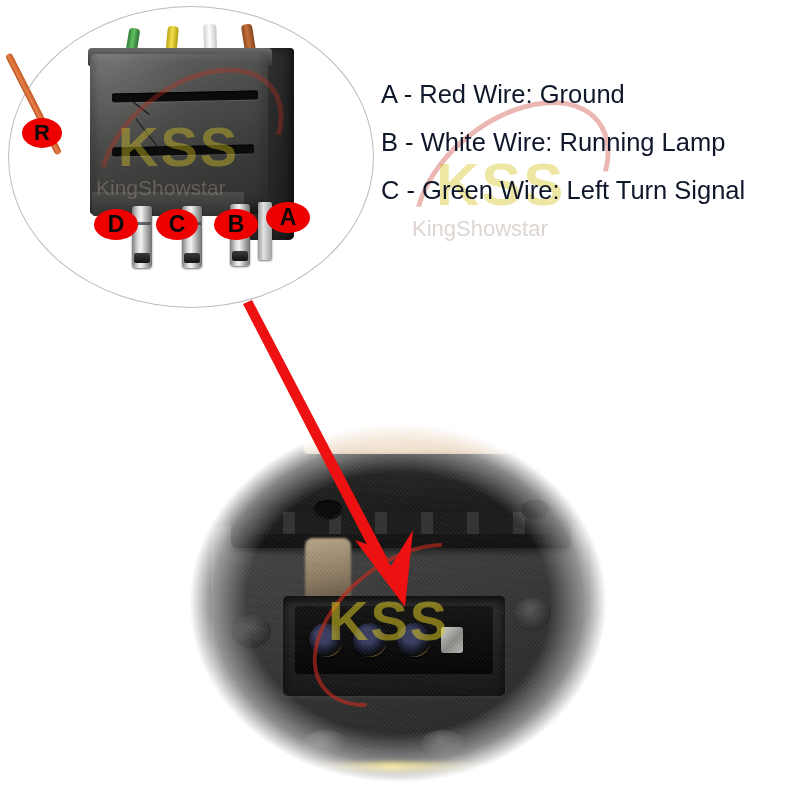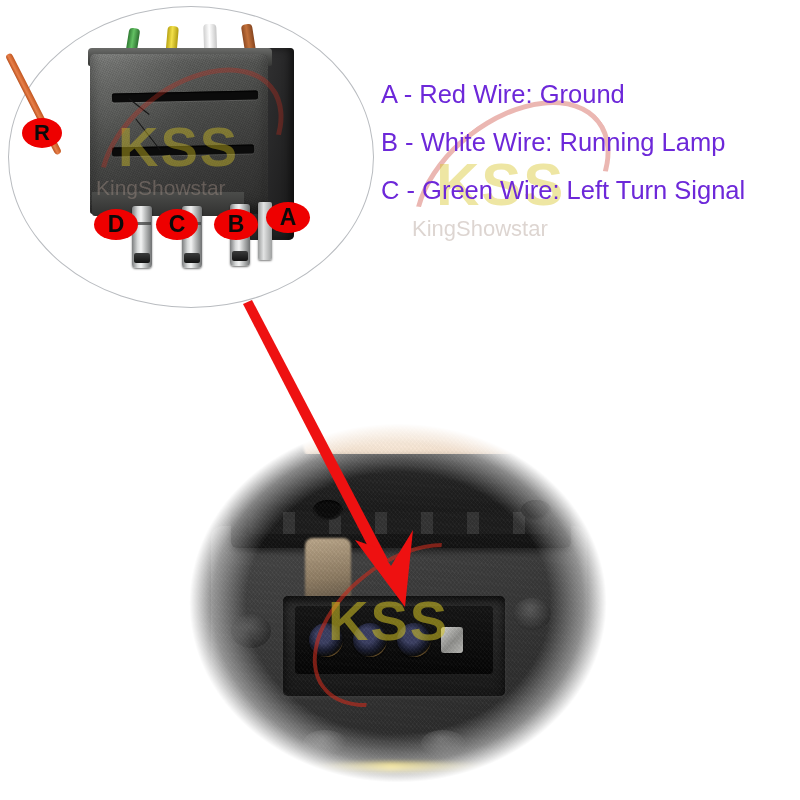--- a/index.html
+++ b/index.html
@@ -116,21 +116,21 @@
   #wm2 .wm-name{left:12px;top:98px;font-size:22px;}
 
   #wm3{left:300px;top:560px;width:212px;height:130px;}
   #wm3 .wm-arc{left:0;top:0;width:200px;height:122px;transform:rotate(-38deg);border-width:4px;
                border-color:rgba(196,44,30,.62) transparent transparent rgba(196,44,30,.62);}
   #wm3 .wm-kss{left:28px;top:28px;font-size:56px;color:rgba(214,196,36,.55);}
 
   
   #legend{position:absolute;left:381px;top:70px;width:415px;}
   .legend-line{
-    color:#6d28d9;font-size:25.5px;line-height:48px;white-space:nowrap;
+    color:#0f172a;font-size:25.5px;line-height:48px;white-space:nowrap;
     font-family:"Liberation Sans","DejaVu Sans",sans-serif;
   }
 
   
   #arrow{position:absolute;left:0;top:0;width:800px;height:800px;pointer-events:none;}
 
   
   #photo-wrap{
     position:absolute;left:183px;top:418px;width:430px;height:370px;
     border-radius:50%;overflow:hidden;

